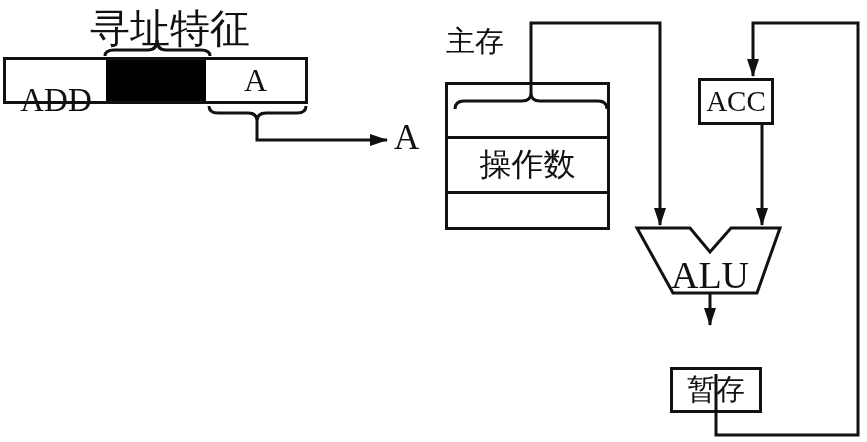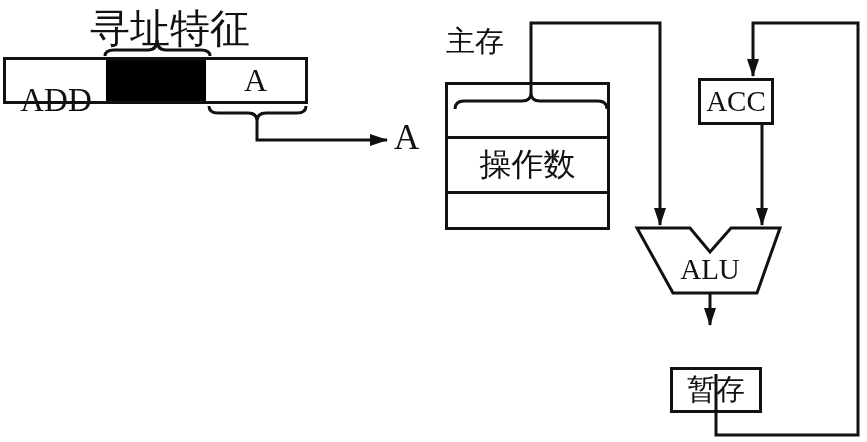--- a/index.html
+++ b/index.html
@@ -30,21 +30,21 @@
         padding-top:2px;z-index:0;}
   
   .mem-label{left:446px;top:22px;font-size:29px;z-index:2;}
   .mem{left:445px;top:57px;width:165px;height:148px;z-index:0;display:flex;flex-direction:column;margin-top:25px;}
   .mem .row1{height:51px;border-bottom:3px solid var(--line);}
   .mem .row2{height:52px;border-bottom:3px solid var(--line);font-size:32px;}
   .mem .row3{flex:1;}
   
   .acc{left:698px;top:78px;width:76px;height:47px;font-size:29px;z-index:0;}
   .tmp{left:670px;top:327px;width:92px;height:46px;font-size:29px;z-index:0;margin-top:40px;}
-  .alu-label{left:670px;top:253px;width:80px;text-align:center;font-size:29px;z-index:2;}
+  .alu-label{left:670px;top:253px;width:80px;text-align:center;font-size:38px;z-index:2;}
   svg.overlay{position:absolute;left:0;top:0;z-index:1;}
   svg .ln{fill:none;stroke:var(--line);stroke-width:3;}
   svg .shape{fill:#ffffff;stroke:var(--line);stroke-width:3;}
   svg .head{fill:var(--line);}
 </style>
 </head>
 <body>
 
 <div class="diagram">
 

